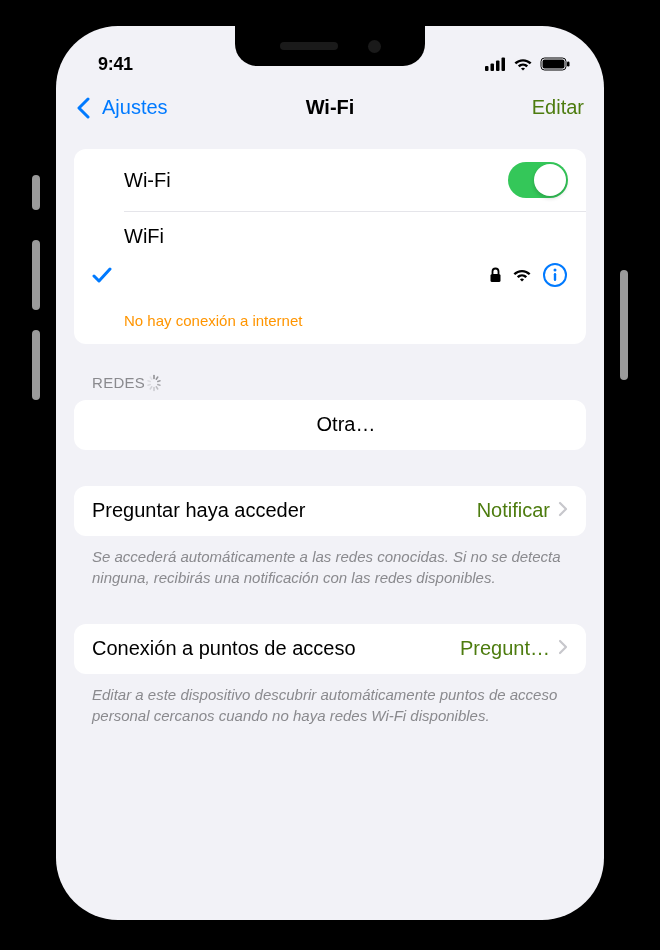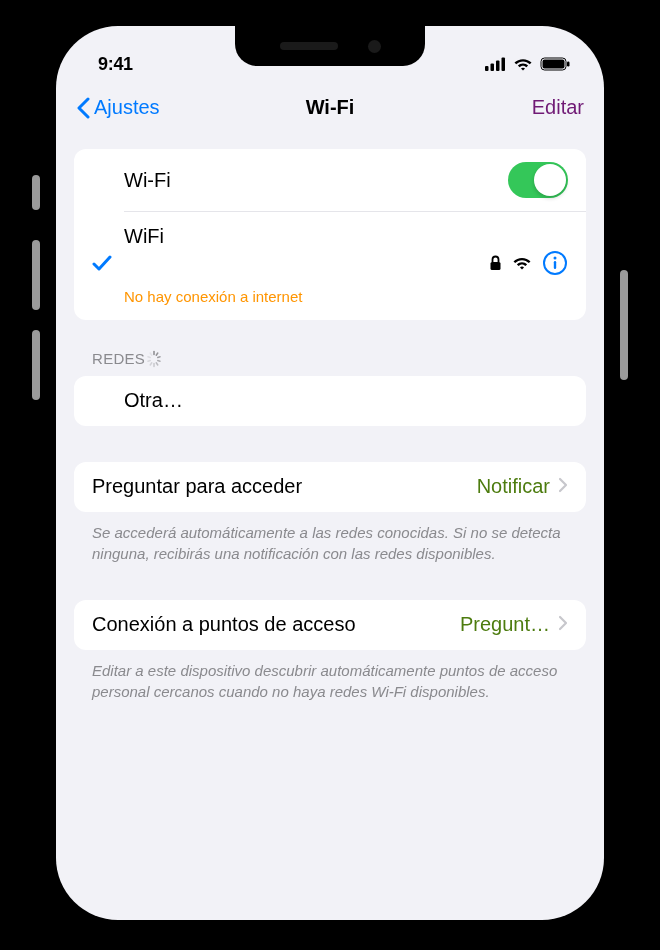--- a/index.html
+++ b/index.html
@@ -12,39 +12,39 @@
     .side-btn.voldown { left: 32px; top: 330px; width: 8px; height: 70px; }
     .side-btn.power { right: 32px; top: 270px; width: 8px; height: 110px; }
     .screen { width: 100%; height: 100%; background: #f2f2f7; border-radius: 62px; overflow: hidden; position: relative; }
     .notch { position: absolute; top: 0; left: 50%; transform: translateX(-50%); width: 190px; height: 40px; background: #000; border-bottom-left-radius: 22px; border-bottom-right-radius: 22px; z-index: 10; display: flex; justify-content: center; align-items: center; gap: 30px; }
     .notch .speaker { width: 58px; height: 8px; background: #1a1a1a; border-radius: 5px; }
     .notch .camera { width: 13px; height: 13px; background: #1a1a1a; border-radius: 50%; }
     .status-bar { display: flex; justify-content: space-between; align-items: center; padding: 20px 34px 0 42px; height: 56px; }
     .status-time { font-size: 18px; font-weight: 600; letter-spacing: -0.3px; }
     .status-icons { display: flex; align-items: center; gap: 7px; }
     .nav-bar { display: flex; justify-content: space-between; align-items: center; padding: 14px 20px 10px; }
-    .nav-back { display: flex; align-items: center; color: #007aff; font-size: 20px; gap: 4px; }
+    .nav-back { display: flex; align-items: center; color: #007aff; font-size: 20px; gap: 12px; }
     .nav-title { font-size: 20px; font-weight: 600; position: absolute; left: 0; right: 0; text-align: center; pointer-events: none; }
-    .nav-edit { color: #701a75; font-size: 20px; }
+    .nav-edit { color: #4d7c0f; font-size: 20px; }
     .content { padding: 0 18px; }
     .group { background: #fff; border-radius: 12px; margin-top: 20px; overflow: hidden; }
     .row { display: flex; align-items: center; padding: 13px 18px; min-height: 50px; position: relative; }
     .row + .row::before { content: ""; position: absolute; top: 0; left: 50px; right: 0; height: 1px; background: #e5e5ea; }
     .row-label { font-size: 20px; flex: 1; color: #000; }
     .row-check { width: 32px; display: flex; justify-content: flex-start; }
-    .row-body { flex: 1; display: flex; flex-direction: column; justify-content: center; }
+    .row-body { flex: 1; display: flex; flex-direction: column; justify-content: center; gap: 24px; }
     .row-title { font-size: 20px; color: #000; line-height: 1.2; }
     .row-sub { font-size: 15px; color: #ff9500; line-height: 1.25; margin-top: 40px; }
     .row-acc { display: flex; align-items: center; gap: 10px; }
     .toggle { width: 60px; height: 36px; background: #34c759; border-radius: 18px; position: relative; }
     .toggle .knob { position: absolute; right: 2px; top: 2px; width: 32px; height: 32px; background: #fff; border-radius: 50%; box-shadow: 0 2px 4px rgba(0,0,0,0.2); }
     .section-header { display: flex; align-items: center; padding: 30px 18px 8px; color: #8a8a8e; font-size: 15px; letter-spacing: 0.3px; }
     .spinner { width: 18px; height: 18px; position: relative; }
     .spinner svg { width: 100%; height: 100%; }
-    .row.indented { padding-left: 50px; }
+    .row.indented { padding-left: 50px; text-align: center; }
     .row-value { font-size: 20px; color: #4d7c0f; margin-right: 8px; max-width: 140px; white-space: nowrap; overflow: hidden; text-overflow: ellipsis; }
     .footer-text { font-size: 15px; color: #8a8a8e; padding: 10px 18px 0; line-height: 1.4; font-style: italic; }
     .chevron-right { width: 10px; height: 16px; }
     .mt32 { margin-top: 36px; }
     .icon-svg { display: block; }
   </style>
 </head>
 <body>
 
 <div class="device">
@@ -162,21 +162,21 @@
         </div>
 
         <div class="group" style="margin-top:0">
           <div class="row indented">
             <div class="row-label">Otra…</div>
           </div>
         </div>
 
         <div class="group mt32">
           <div class="row">
-            <div class="row-label">Preguntar para acceder</div>
+            <div class="row-label">Preguntar haya acceder</div>
             <div class="row-value">Notificar</div>
             <span>
               <svg class="chevron-right" viewBox="0 0 10 16">
                   <path d="M2 2 L8 8 L2 14" stroke="#c7c7cc" stroke-width="2.2" fill="none" stroke-linecap="round" stroke-linejoin="round"></path>
                 </svg>
             </span>
           </div>
         </div>
         <div class="footer-text">Se accederá automáticamente a las redes conocidas. Si no se detecta ninguna, recibirás una notificación con las redes disponibles.</div>
 

